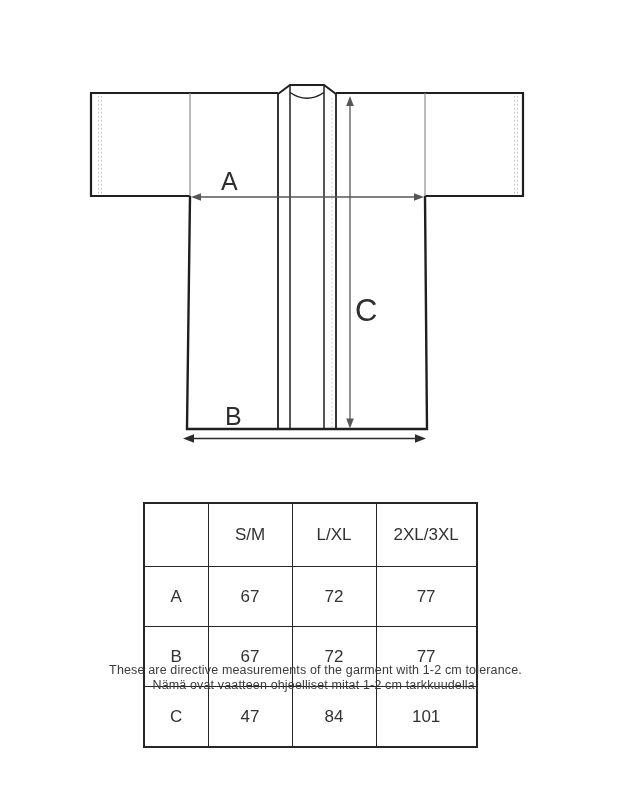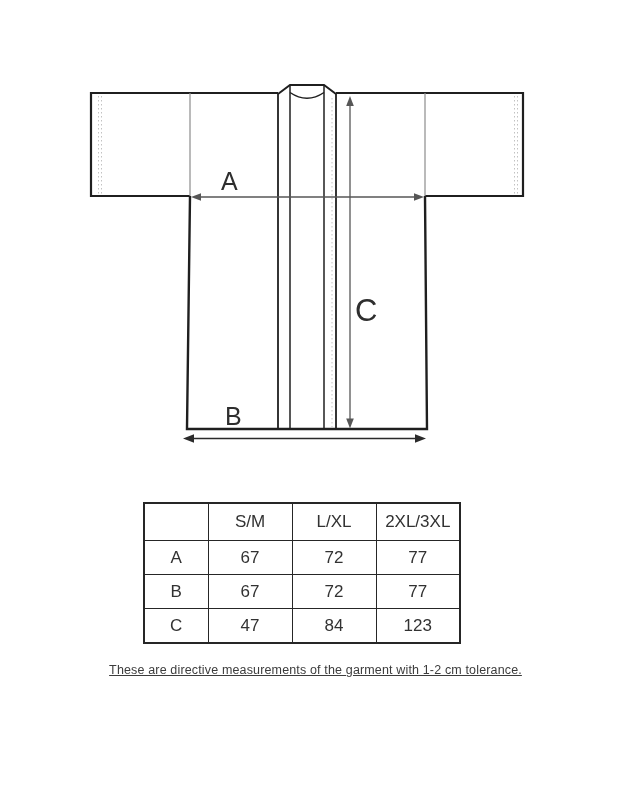--- a/index.html
+++ b/index.html
@@ -27,40 +27,39 @@
     table-layout: fixed;
     font-family: "Liberation Sans", "DejaVu Sans", sans-serif;
   }
   #size-table th, #size-table td {
     border: 1.5px solid #262626;
     text-align: center;
     vertical-align: middle;
     font-size: 17px;
     font-weight: 400;
     color: #323232;
-    padding: 4px;
+    padding: 17px;
   }
   #size-table {
     border: 2px solid #262626;
   }
   #size-table thead th { height: 28px; }
   #size-table tbody td { height: 25px; }
   .col-label  { width: 64px; }
   .col-size   { width: 84px; }
   .footer-note {
     position: absolute;
     left: 0;
     top: 663px;
     width: 631px;
     text-align: center;
     font-size: 12.5px;
     line-height: 15px;
     letter-spacing: 0.15px;
     color: #3c3c3c;
-    text-decoration: underline;
   }
   .footer-note p { margin: 0; }
 </style>
 </head>
 <body>
 
 <svg id="garment-diagram" width="631" height="470" viewBox="0 0 631 470" xmlns="http://www.w3.org/2000/svg">
 
   <path d="M278,93 H91 V196 H190" fill="none" stroke-width="2.2" stroke-linejoin="miter" stroke="#1f1f1f"></path>
   <path d="M336,93 H523 V196 H425" fill="none" stroke-width="2.2" stroke-linejoin="miter" stroke="#1f1f1f"></path>
@@ -123,20 +122,21 @@
     <tr>
       <td>B</td>
       <td>67</td>
       <td>72</td>
       <td>77</td>
     </tr>
     <tr>
       <td>C</td>
       <td>47</td>
       <td>84</td>
-      <td>123</td>
+      <td>101</td>
     </tr>
   </tbody>
 </table>
 
 <div class="footer-note">
   <p>These are directive measurements of the garment with 1-2 cm tolerance.</p>
+  <p>Nämä ovat vaatteen ohjeelliset mitat 1-2 cm tarkkuudella.</p>
 </div>
 
 </body></html>

